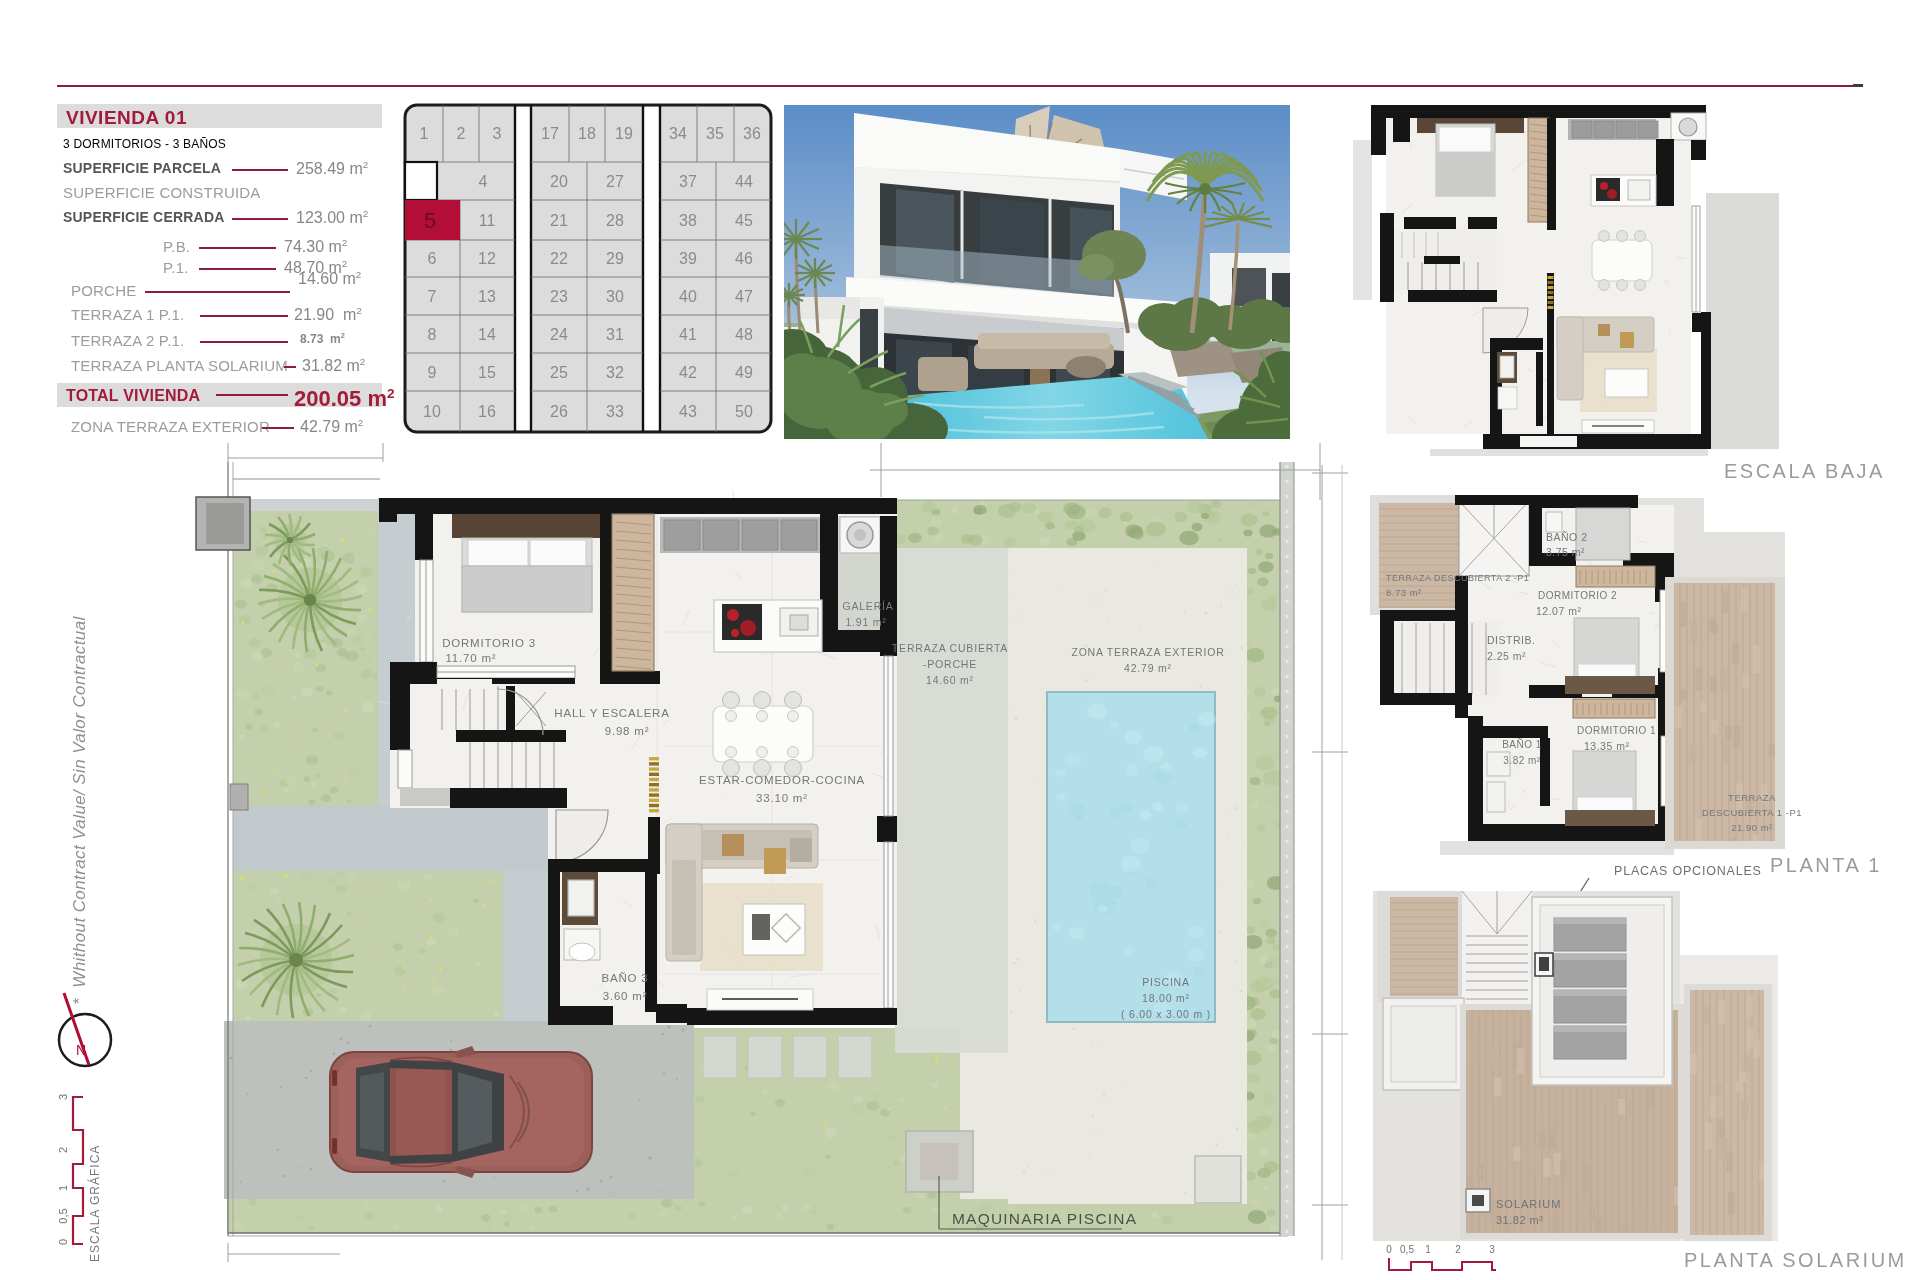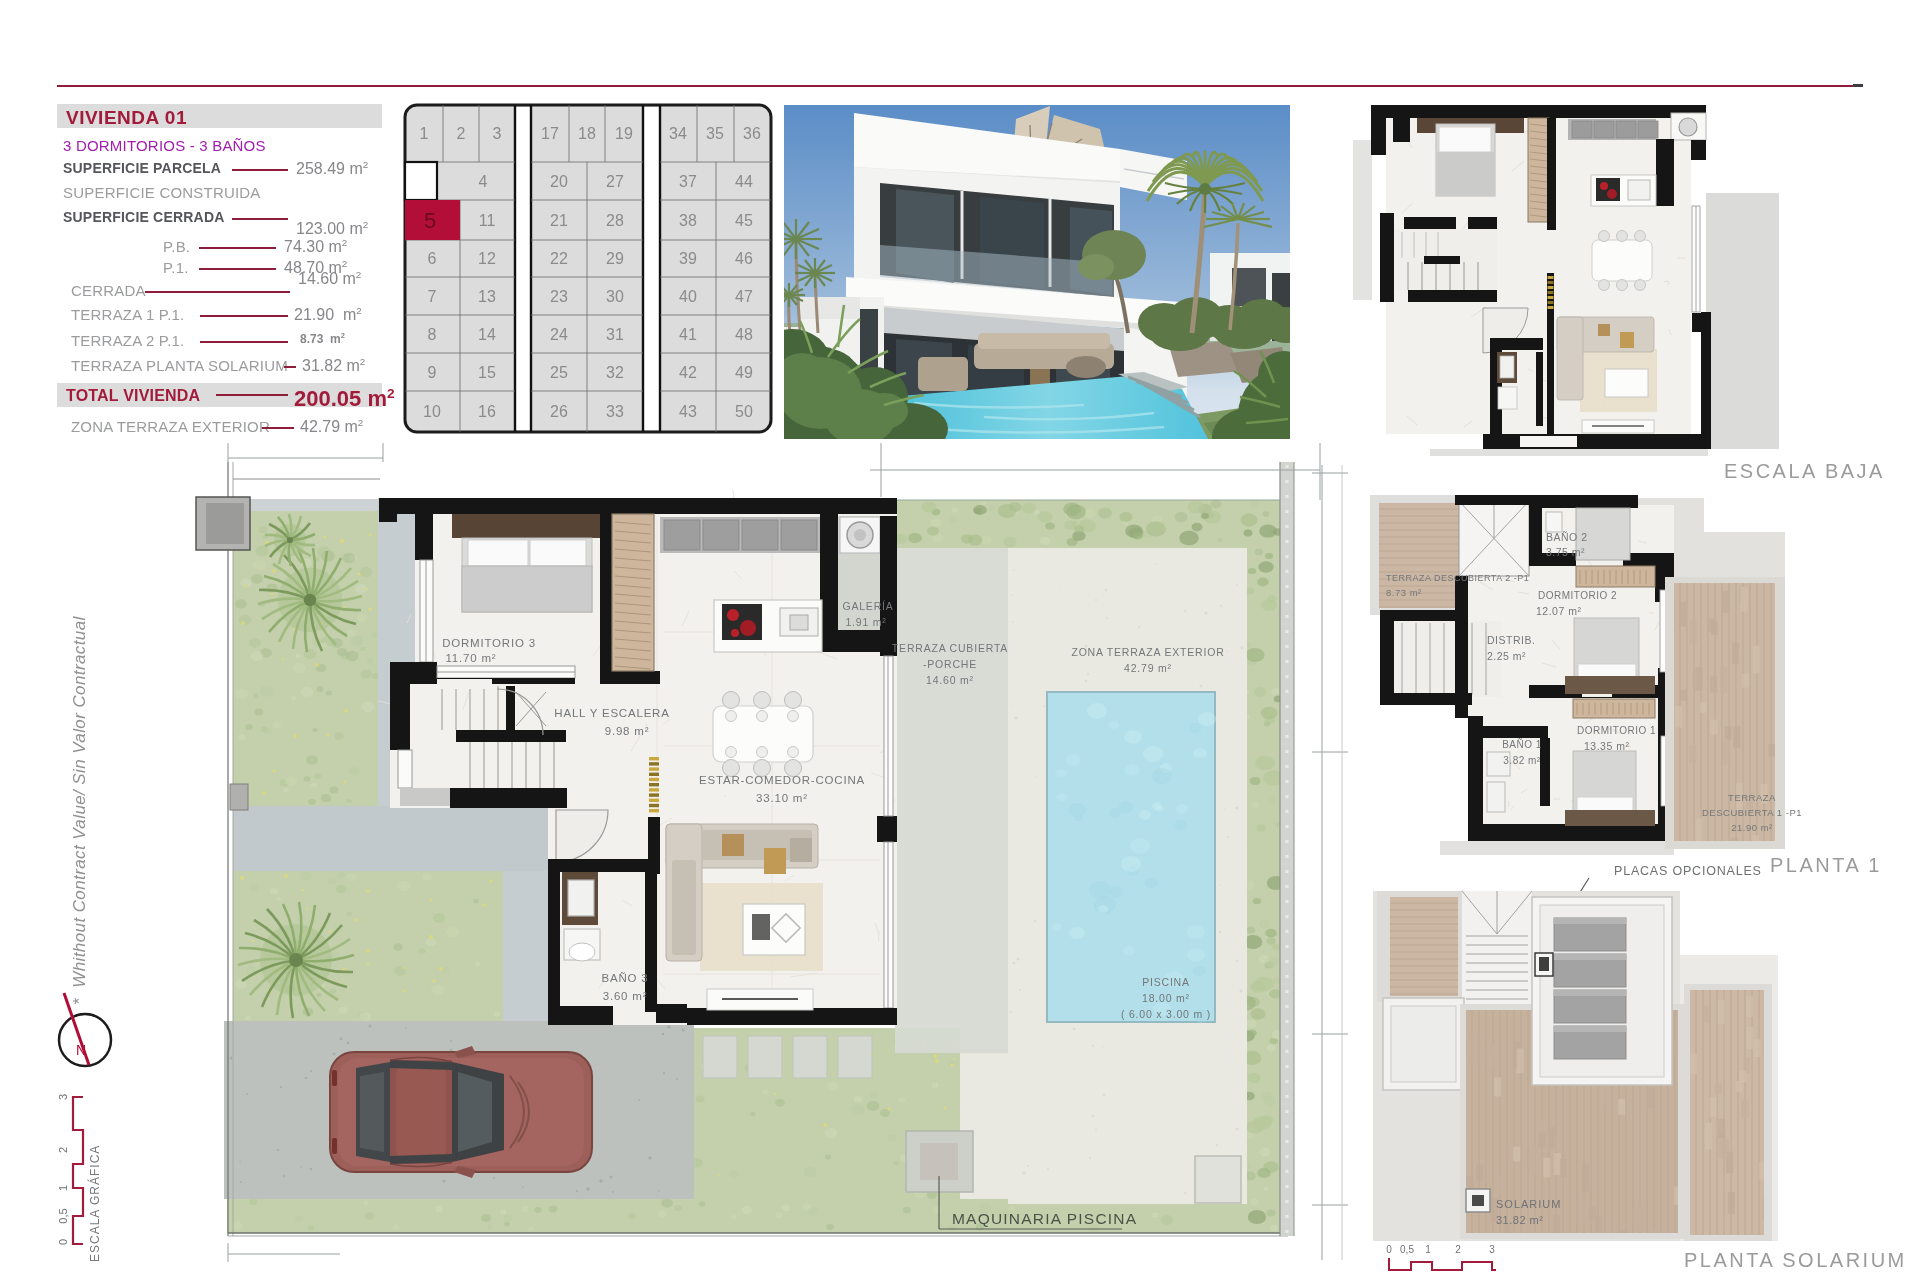--- a/index.html
+++ b/index.html
@@ -6,41 +6,41 @@
 .abs{position:absolute;}
 sup{font-size:62%;vertical-align:super;line-height:0;}
 </style></head><body>
 
 <div class="abs" style="left:57px;top:85px;width:1805px;height:2px;background:#8e1d3b;"></div>
 <div class="abs" style="left:1853px;top:84px;width:10px;height:3px;background:#3d3d44;"></div>
 
 <div class="abs" style="left:57px;top:104px;width:325px;height:24px;background:#dcdcdc;"></div>
 <div class="abs" style="left:66px;top:107px;font-size:19px;font-weight:bold;color:#a21b3a;letter-spacing:.5px;">VIVIENDA 01</div>
 
-<div class="abs" style="left:63px;top:137px;font-size:15px;font-weight:normal;color:#a21caf;letter-spacing:.2px;">3 DORMITORIOS - 3 BAÑOS</div>
+<div class="abs" style="left:63px;top:137px;font-size:12px;font-weight:normal;color:#000000;letter-spacing:.2px;">3 DORMITORIOS - 3 BAÑOS</div>
 
 <div class="abs" style="left:63px;top:160px;font-size:14px;font-weight:bold;color:#55565a;letter-spacing:.2px;">SUPERFICIE PARCELA</div>
 <div class="abs" style="left:232px;top:169px;width:56px;height:2px;background:#8e1d3b;"></div>
 <div class="abs" style="left:296px;top:160px;font-size:16px;font-weight:normal;color:#86878a;">258.49 m<sup>2</sup></div>
 
 <div class="abs" style="left:63px;top:184px;font-size:15px;font-weight:normal;color:#9b9c9e;letter-spacing:.2px;">SUPERFICIE CONSTRUIDA</div>
 
 <div class="abs" style="left:63px;top:209px;font-size:14px;font-weight:bold;color:#55565a;letter-spacing:.2px;">SUPERFICIE CERRADA</div>
 <div class="abs" style="left:232px;top:218px;width:56px;height:2px;background:#8e1d3b;"></div>
-<div class="abs" style="left:296px;top:220px;font-size:16px;font-weight:normal;color:#86878a;text-align:right;">123.00 m<sup>2</sup></div>
+<div class="abs" style="left:296px;top:209px;font-size:16px;font-weight:normal;color:#86878a;text-align:right;">123.00 m<sup>2</sup></div>
 
 <div class="abs" style="left:163px;top:238px;font-size:15px;font-weight:normal;color:#9b9c9e;letter-spacing:.2px;text-align:right;">P.B.</div>
 <div class="abs" style="left:199px;top:247px;width:77px;height:2px;background:#8e1d3b;"></div>
 <div class="abs" style="left:284px;top:238px;font-size:16px;font-weight:normal;color:#86878a;">74.30 m<sup>2</sup></div>
 
 <div class="abs" style="left:163px;top:259px;font-size:15px;font-weight:normal;color:#9b9c9e;letter-spacing:.2px;">P.1.</div>
 <div class="abs" style="left:199px;top:268px;width:77px;height:2px;background:#8e1d3b;"></div>
 <div class="abs" style="left:284px;top:259px;font-size:16px;font-weight:normal;color:#86878a;">48.70 m<sup>2</sup></div>
 
-<div class="abs" style="left:71px;top:282px;font-size:15px;font-weight:normal;color:#9b9c9e;letter-spacing:.2px;">CERRADA</div>
+<div class="abs" style="left:71px;top:282px;font-size:15px;font-weight:normal;color:#9b9c9e;letter-spacing:.2px;">PORCHE</div>
 <div class="abs" style="left:145px;top:291px;width:145px;height:2px;background:#8e1d3b;"></div>
 <div class="abs" style="left:298px;top:270px;font-size:16px;font-weight:normal;color:#86878a;">14.60 m<sup>2</sup></div>
 
 <div class="abs" style="left:71px;top:306px;font-size:15px;font-weight:normal;color:#9b9c9e;letter-spacing:.2px;">TERRAZA 1 P.1.</div>
 <div class="abs" style="left:200px;top:315px;width:88px;height:2px;background:#8e1d3b;"></div>
 <div class="abs" style="left:294px;top:306px;font-size:16px;font-weight:normal;color:#86878a;">21.90&nbsp; m<sup>2</sup></div>
 
 <div class="abs" style="left:71px;top:332px;font-size:15px;font-weight:normal;color:#9b9c9e;letter-spacing:.2px;">TERRAZA 2 P.1.</div>
 <div class="abs" style="left:200px;top:341px;width:88px;height:2px;background:#8e1d3b;"></div>
 <div class="abs" style="left:300px;top:332px;font-size:12px;font-weight:bold;color:#86878a;">8.73&nbsp; m<sup>2</sup></div>

